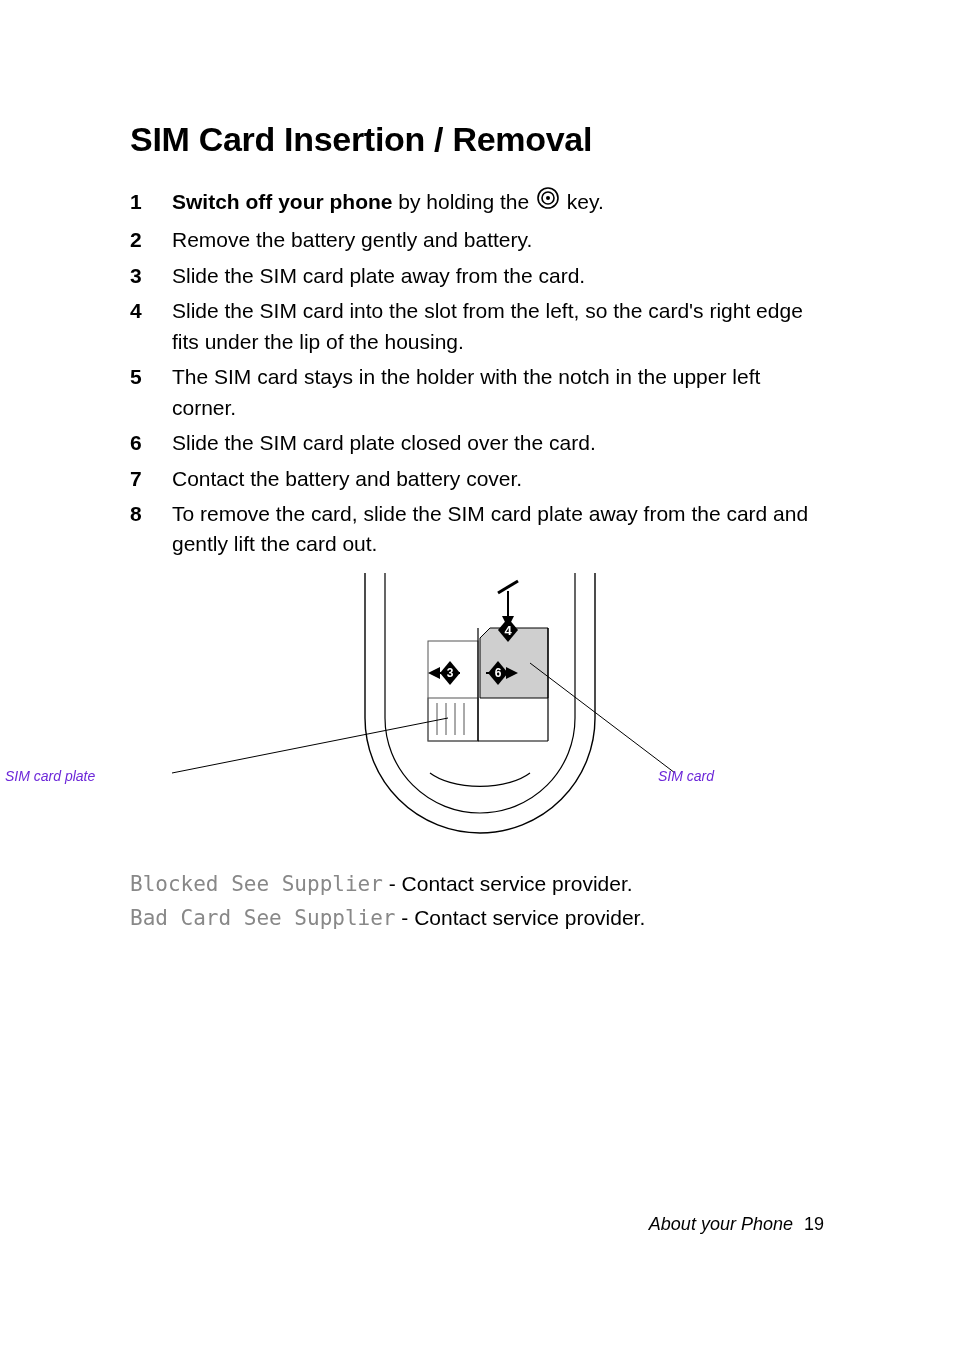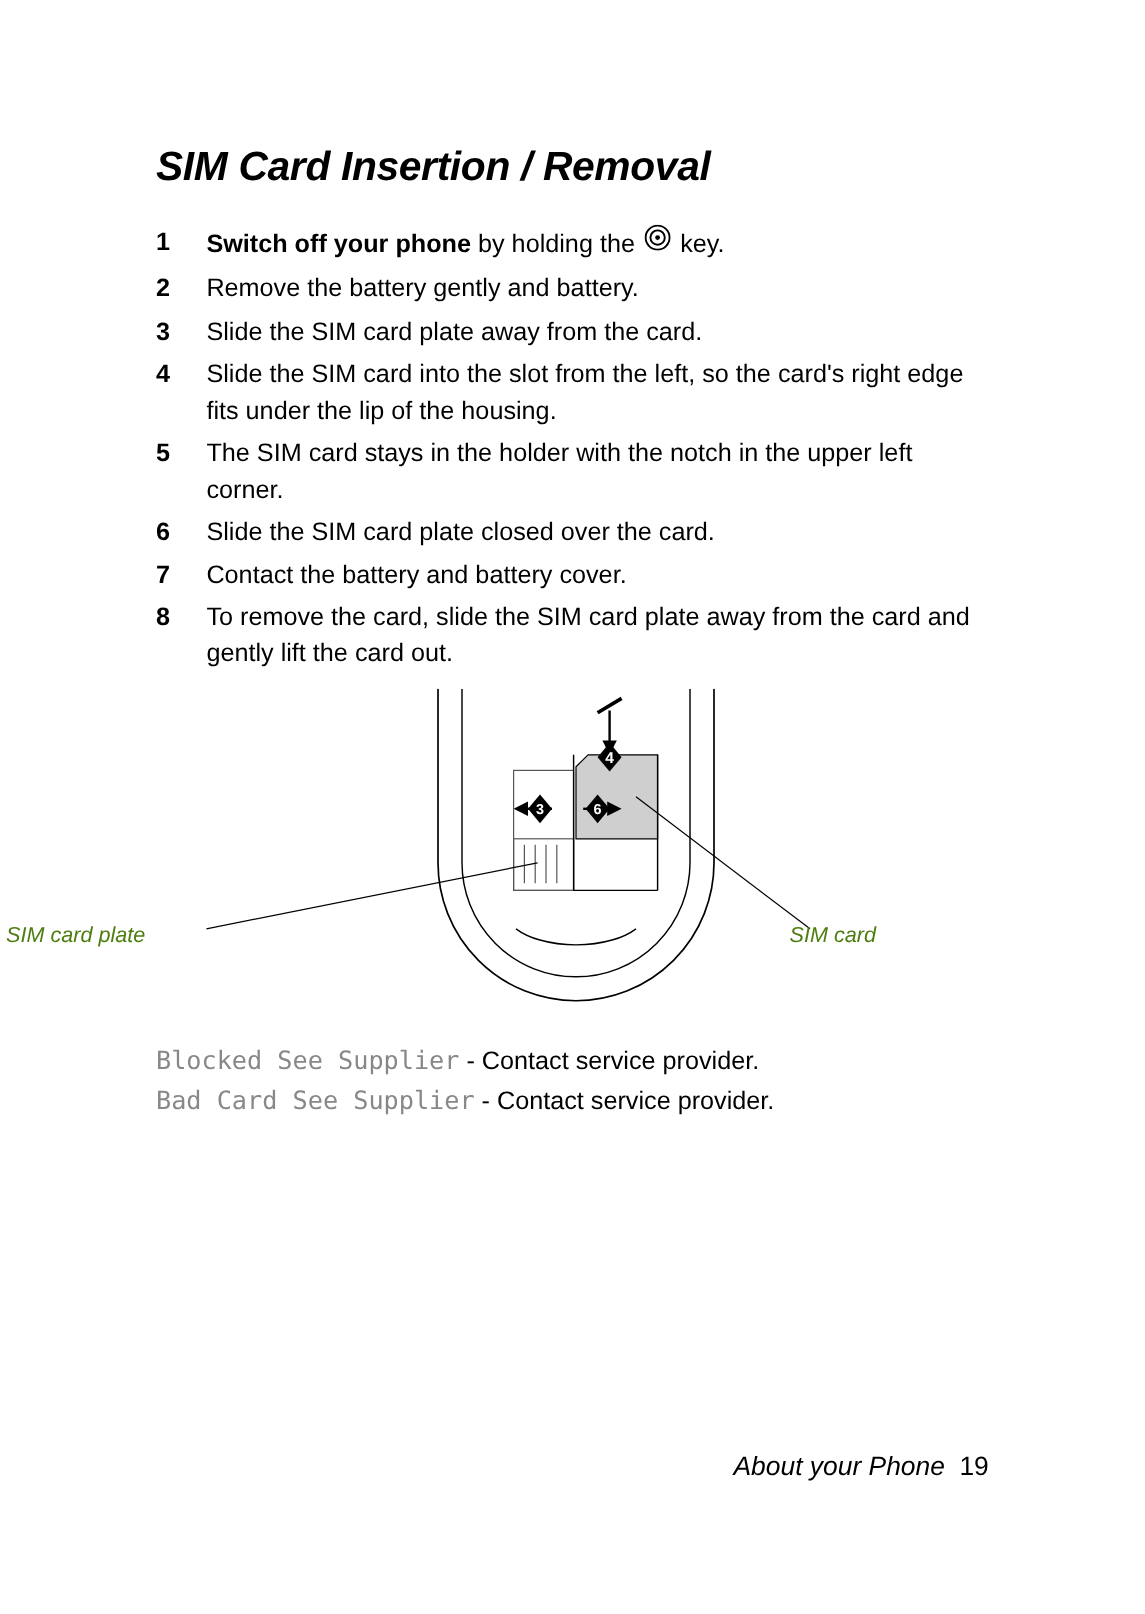--- a/index.html
+++ b/index.html
@@ -7,21 +7,20 @@
     width: 954px;
     height: 1345px;
     background: #ffffff;
     font-family: "Frutiger", "Helvetica Neue", Arial, sans-serif;
     color: #000;
     position: relative;
     padding: 120px 130px 0 130px;
   }
   .title {
     font-weight: 900;
-    font-style: italic;
     font-size: 34px;
     margin-bottom: 28px;
     letter-spacing: -0.3px;
   }
   ol.steps {
     list-style: none;
     counter-reset: step;
     margin-bottom: 13px;
   }
   ol.steps > li {
@@ -47,42 +46,42 @@
   }
   .diagram-wrap {
     position: relative;
     width: 700px;
     height: 275px;
     margin: 10px auto 20px auto;
   }
   .diag-label {
     position: absolute;
     font-style: italic;
-    font-size: 18px;
-    color: #4d7c0f;
+    font-size: 14px;
+    color: #6d28d9;
   }
   .diag-label.left { left: -125px; top: 195px; }
   .diag-label.right { left: 528px; top: 195px; }
   .msg-block {
     font-size: 21px;
     line-height: 1.5;
   }
   .msg-line { margin-bottom: 2px; }
   .lcd {
     font-family: monospace;
     letter-spacing: 0px;
     color: #888888;
     font-size: 21px;
   }
   .footer {
     position: absolute;
     bottom: 110px;
     right: 130px;
     font-style: italic;
-    font-size: 22px;
+    font-size: 18px;
   }
   .footer .pnum {
     font-style: normal;
     margin-left: 6px;
   }
 </style>
 </head>
 <body>
 
 <h1 class="title">SIM Card Insertion / Removal</h1>

